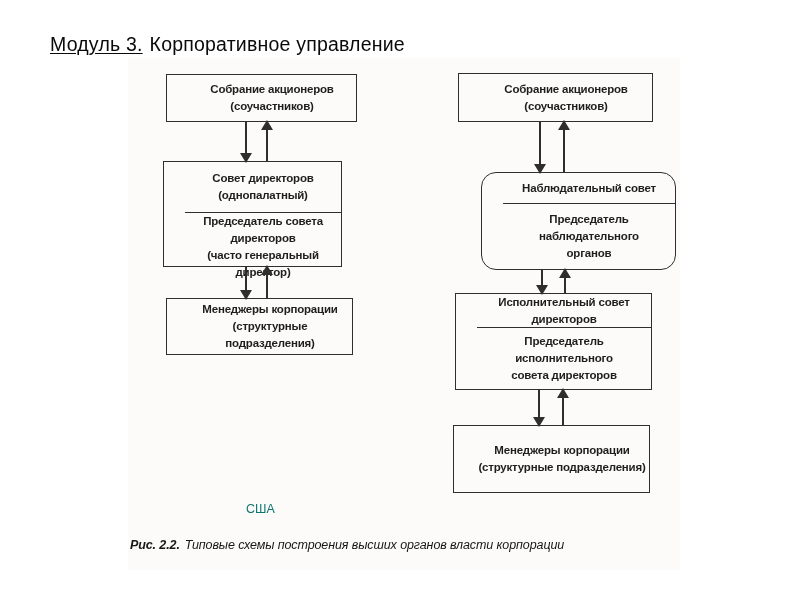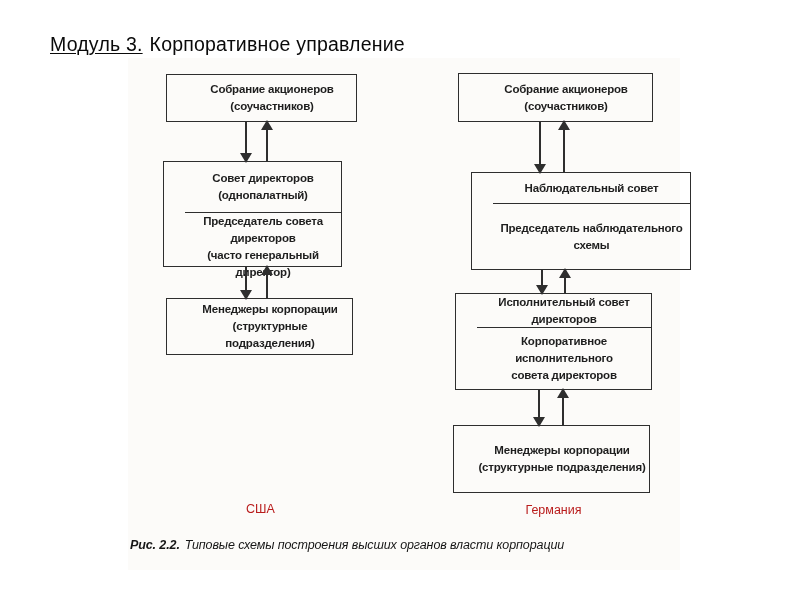--- a/index.html
+++ b/index.html
@@ -55,21 +55,21 @@
   }
   .varrow.up::before {
     content:""; position:absolute; left:-5px; top:-2px;
     border-left:6px solid transparent; border-right:6px solid transparent;
     border-bottom:10px solid #2e2e2e;
   }
 
   
   .country {
     position:absolute; text-align:center;
-    font-size:12.5px; font-weight:400; color:#b91c1c;
+    font-size:12.5px; font-weight:400; color:#0f766e;
   }
 
   
   .caption {
     position:absolute; left:130px; top:538px; width:548px;
     text-align:left; font-size:12.5px; font-style:italic; color:#161616;
     letter-spacing:-0.1px;
   }
   .caption .num { font-weight:700; margin-right:5px; }
 </style>
@@ -114,50 +114,49 @@
   <div class="country" style="left:163px; top:502px; width:195px;">США</div>
 
   <div class="box" style="left:458px; top:73px; width:195px; height:49px;">
     <span>Собрание акционеров</span>
     <span>(соучастников)</span>
   </div>
 
   <div class="varrow down" style="left:539px; top:122px; height:50px;"></div>
   <div class="varrow up" style="left:563px; top:122px; height:50px;"></div>
 
-  <div class="box compound" style="left:471px; top:172px; width:220px; height:98px;">
+  <div class="box compound" style="left:481px; top:172px; width:195px; height:98px;border-radius:15px;">
     <div class="cell divided" style="height:31px;">
       <span>Наблюдательный совет</span>
     </div>
     <div class="cell grow">
       <span>Председатель наблюдательного</span>
-      <span>схемы</span>
+      <span>органов</span>
     </div>
   </div>
 
   <div class="varrow down" style="left:541px; top:270px; height:23px;"></div>
   <div class="varrow up" style="left:564px; top:270px; height:23px;"></div>
 
   <div class="box compound" style="left:455px; top:293px; width:197px; height:97px;">
     <div class="cell divided" style="height:34px;">
       <span>Исполнительный совет директоров</span>
     </div>
     <div class="cell grow">
-      <span>Корпоративное исполнительного</span>
+      <span>Председатель исполнительного</span>
       <span>совета директоров</span>
     </div>
   </div>
 
   <div class="varrow down" style="left:538px; top:390px; height:35px;"></div>
   <div class="varrow up" style="left:562px; top:390px; height:35px;"></div>
 
   <div class="box" style="left:453px; top:425px; width:197px; height:68px;">
     <span>Менеджеры корпорации</span>
     <span>(структурные подразделения)</span>
   </div>
 
-  <div class="country" style="left:455px; top:503px; width:197px;">Германия</div>
 
   <div class="caption">
     <span class="num">Рис. 2.2.</span><span>Типовые схемы построения высших органов власти корпорации</span>
   </div>
 
 </div>
 
 </body></html>

